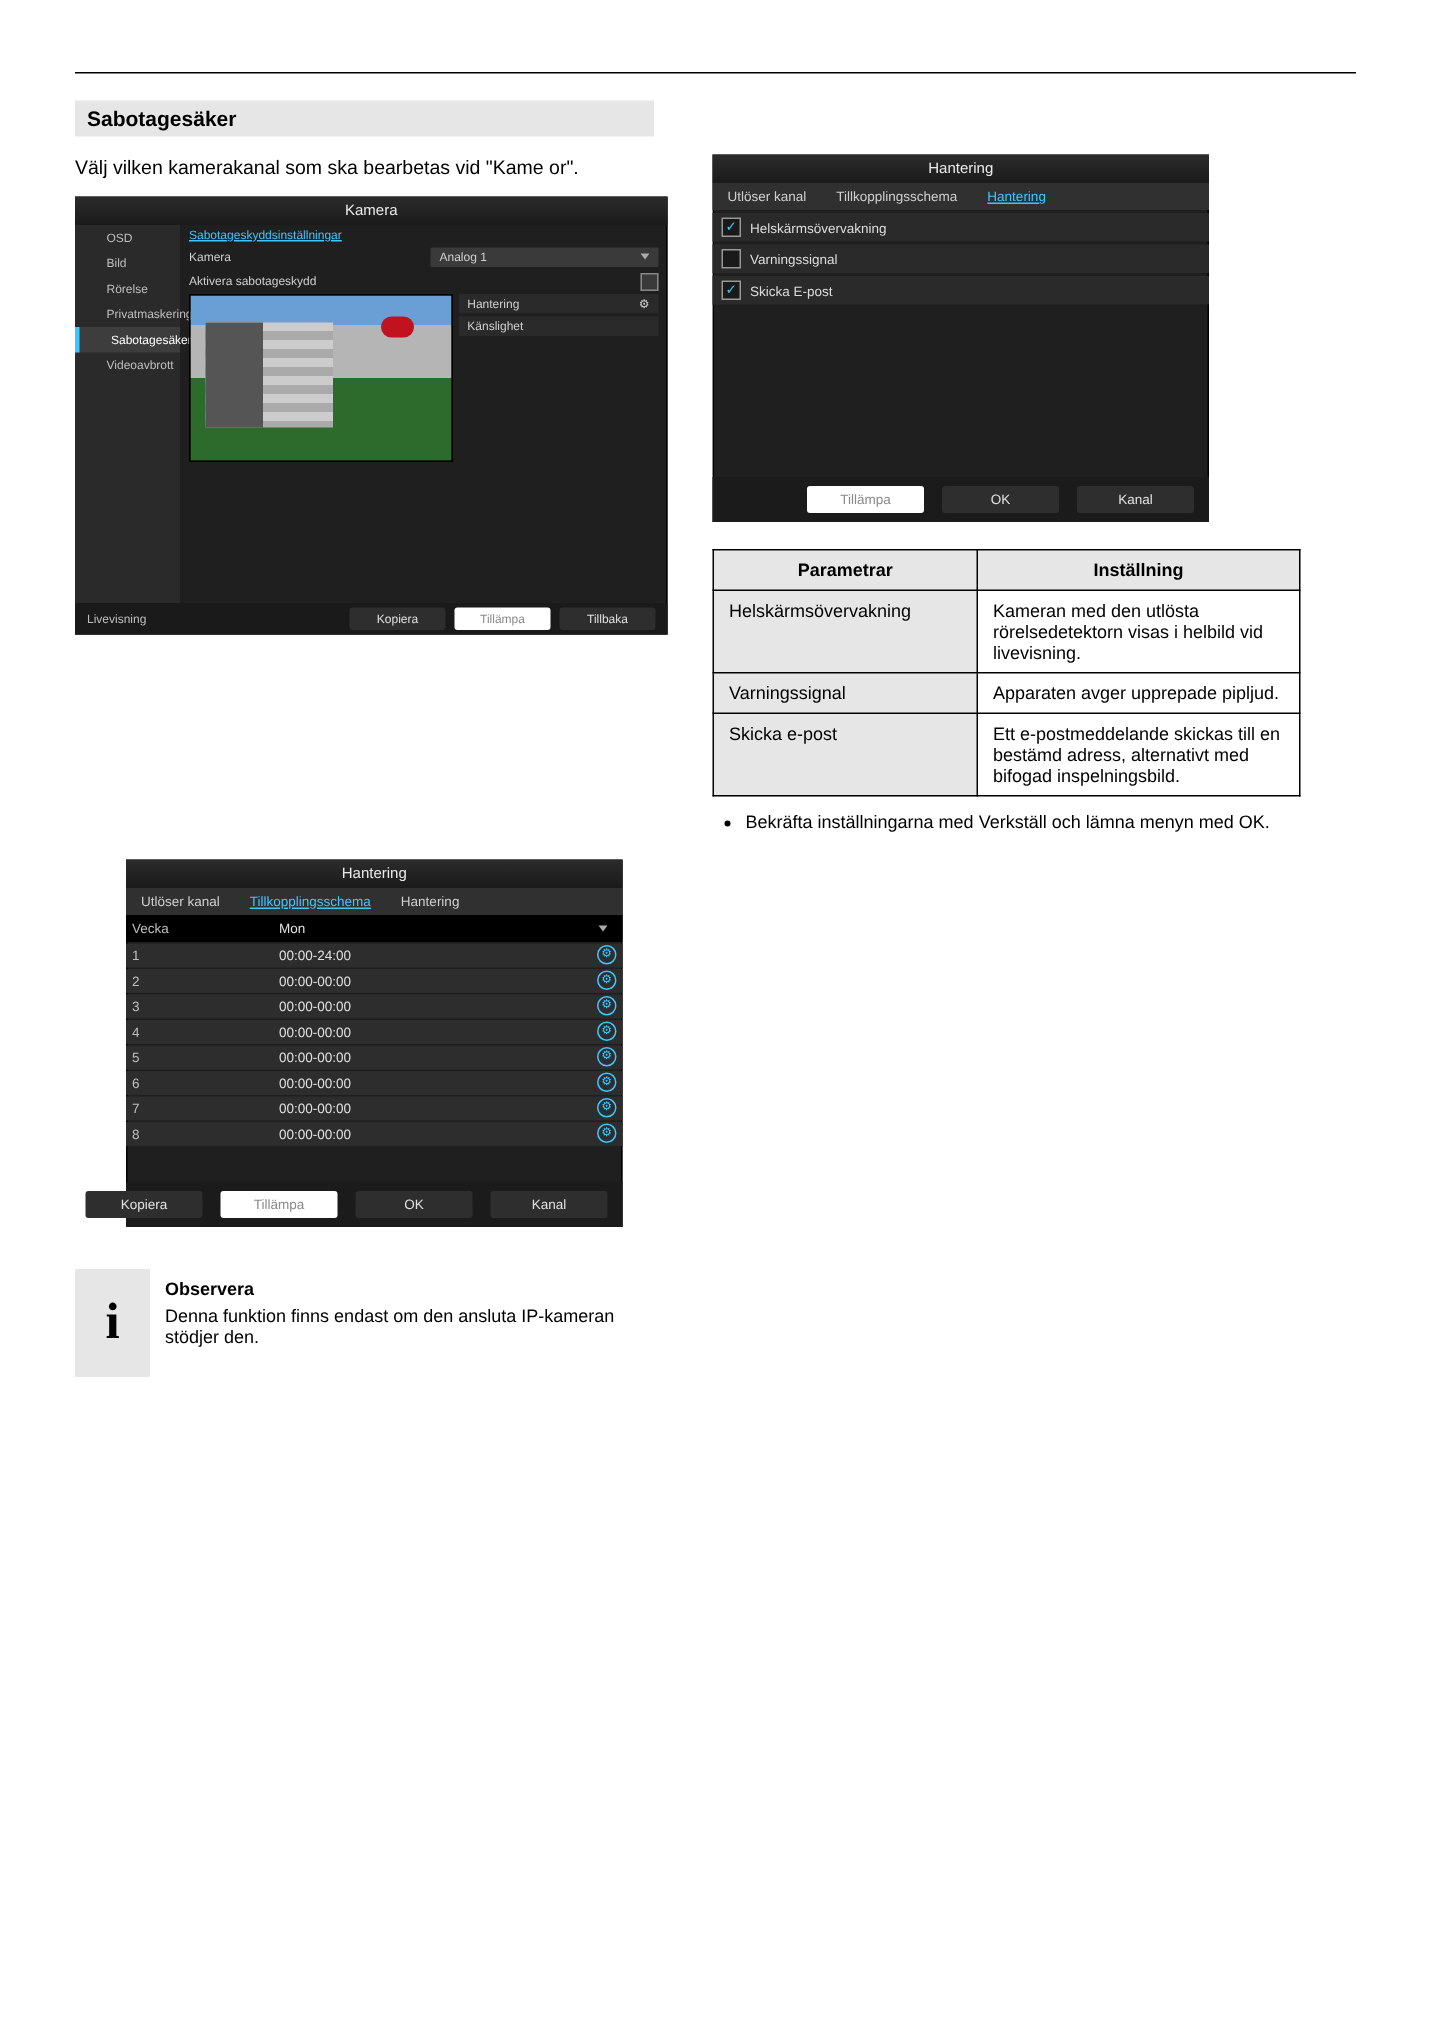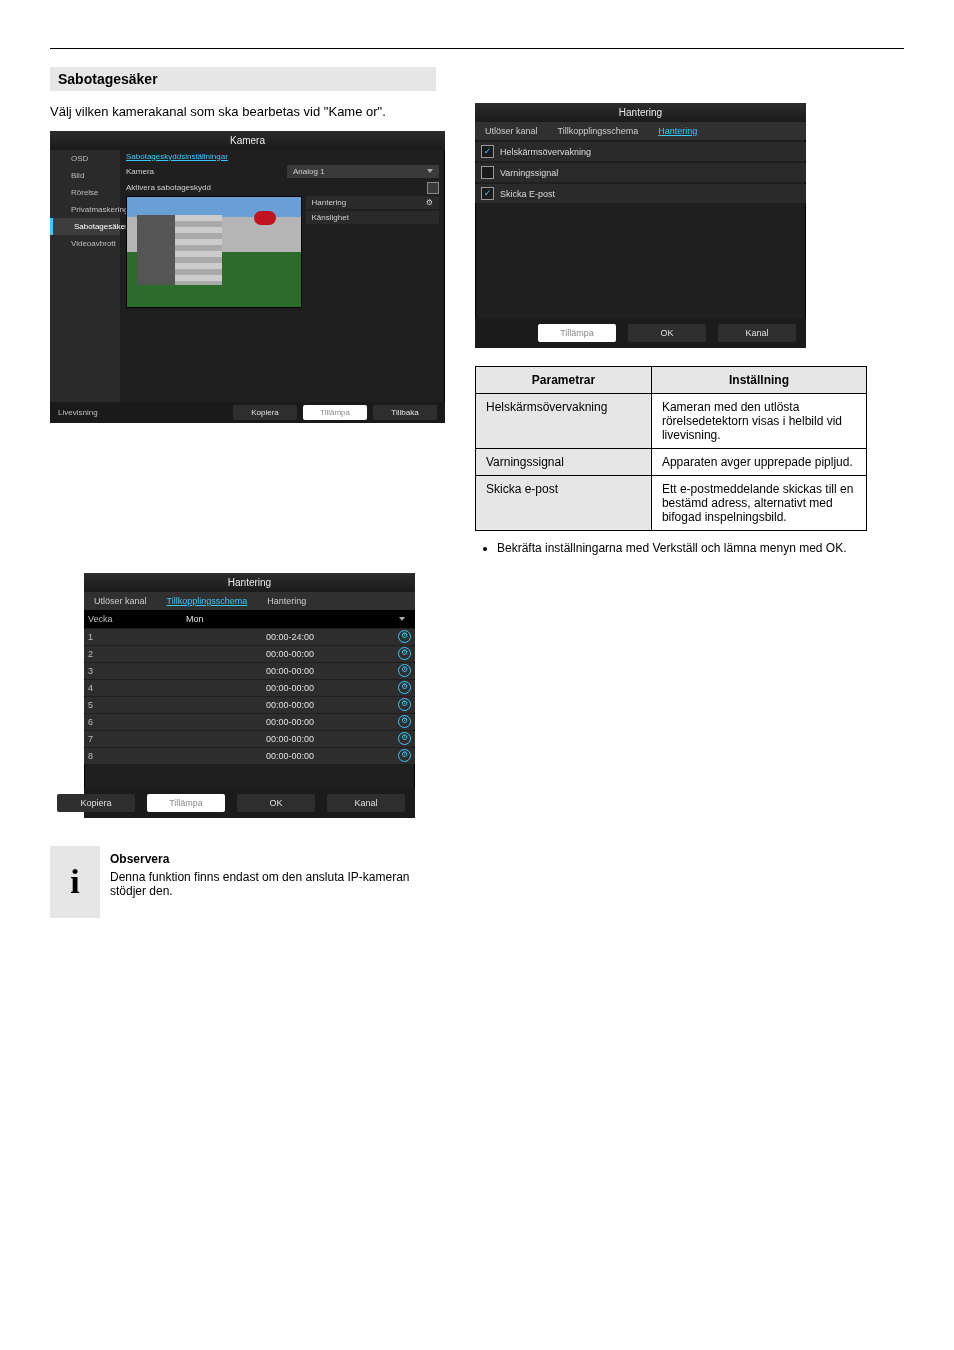--- a/index.html
+++ b/index.html
@@ -41,21 +41,21 @@
   .camera .footer{display:flex;justify-content:space-between;align-items:center;padding:3px 8px;background:#1a1a1a;}
   .camera .footer .live{color:#bfbfbf;font-size:8px;}
   .camera .footer .btns{display:flex;gap:6px;}
   .camera .footer .btn{font-size:8px;padding:3px 10px;min-width:44px;}
   
   .sched{height:245px;display:flex;flex-direction:column;margin-left:34px;width:331px;}
   .sched .rows{flex:1;}
   .sched .hrow{display:flex;align-items:center;background:#2d2d2d;margin-top:1px;height:16px;padding:0 4px;}
   .sched .head{display:flex;align-items:center;background:#000000;height:18px;padding:0 4px;}
   .sched .c1{width:98px;font-size:9px;color:#bfbfbf;}
-  .sched .c2{flex:1;font-size:9px;color:#e0e0e0;display:flex;justify-content:center;align-items:center;}
+  .sched .c2{flex:1;font-size:9px;color:#e0e0e0;display:flex;justify-content:flex-start;align-items:center;}
   .sched .dd2{display:flex;justify-content:space-between;width:100%;padding-right:6px;align-items:center;}
   .sched .cog{width:11px;height:11px;border-radius:50%;border:1px solid #3cc8ff;color:#3cc8ff;font-size:8px;text-align:center;line-height:10px;margin-left:4px;}
   .sched .btnrow{justify-content:flex-end;}
   
   .act{height:245px;display:flex;flex-direction:column;width:331px;}
   .act .list{flex:1;}
   .act .opt{display:flex;align-items:center;background:#2a2a2a;margin-top:2px;padding:3px 6px;gap:6px;font-size:9px;color:#dcdcdc;}
   .act .cbx{width:11px;height:11px;border:1px solid #999;display:inline-flex;align-items:center;justify-content:center;font-size:9px;line-height:1;color:#3cc8ff;background:#1a1a1a;}
   
   table.info{border-collapse:collapse;width:392px;font-size:12px;margin-top:18px;}

